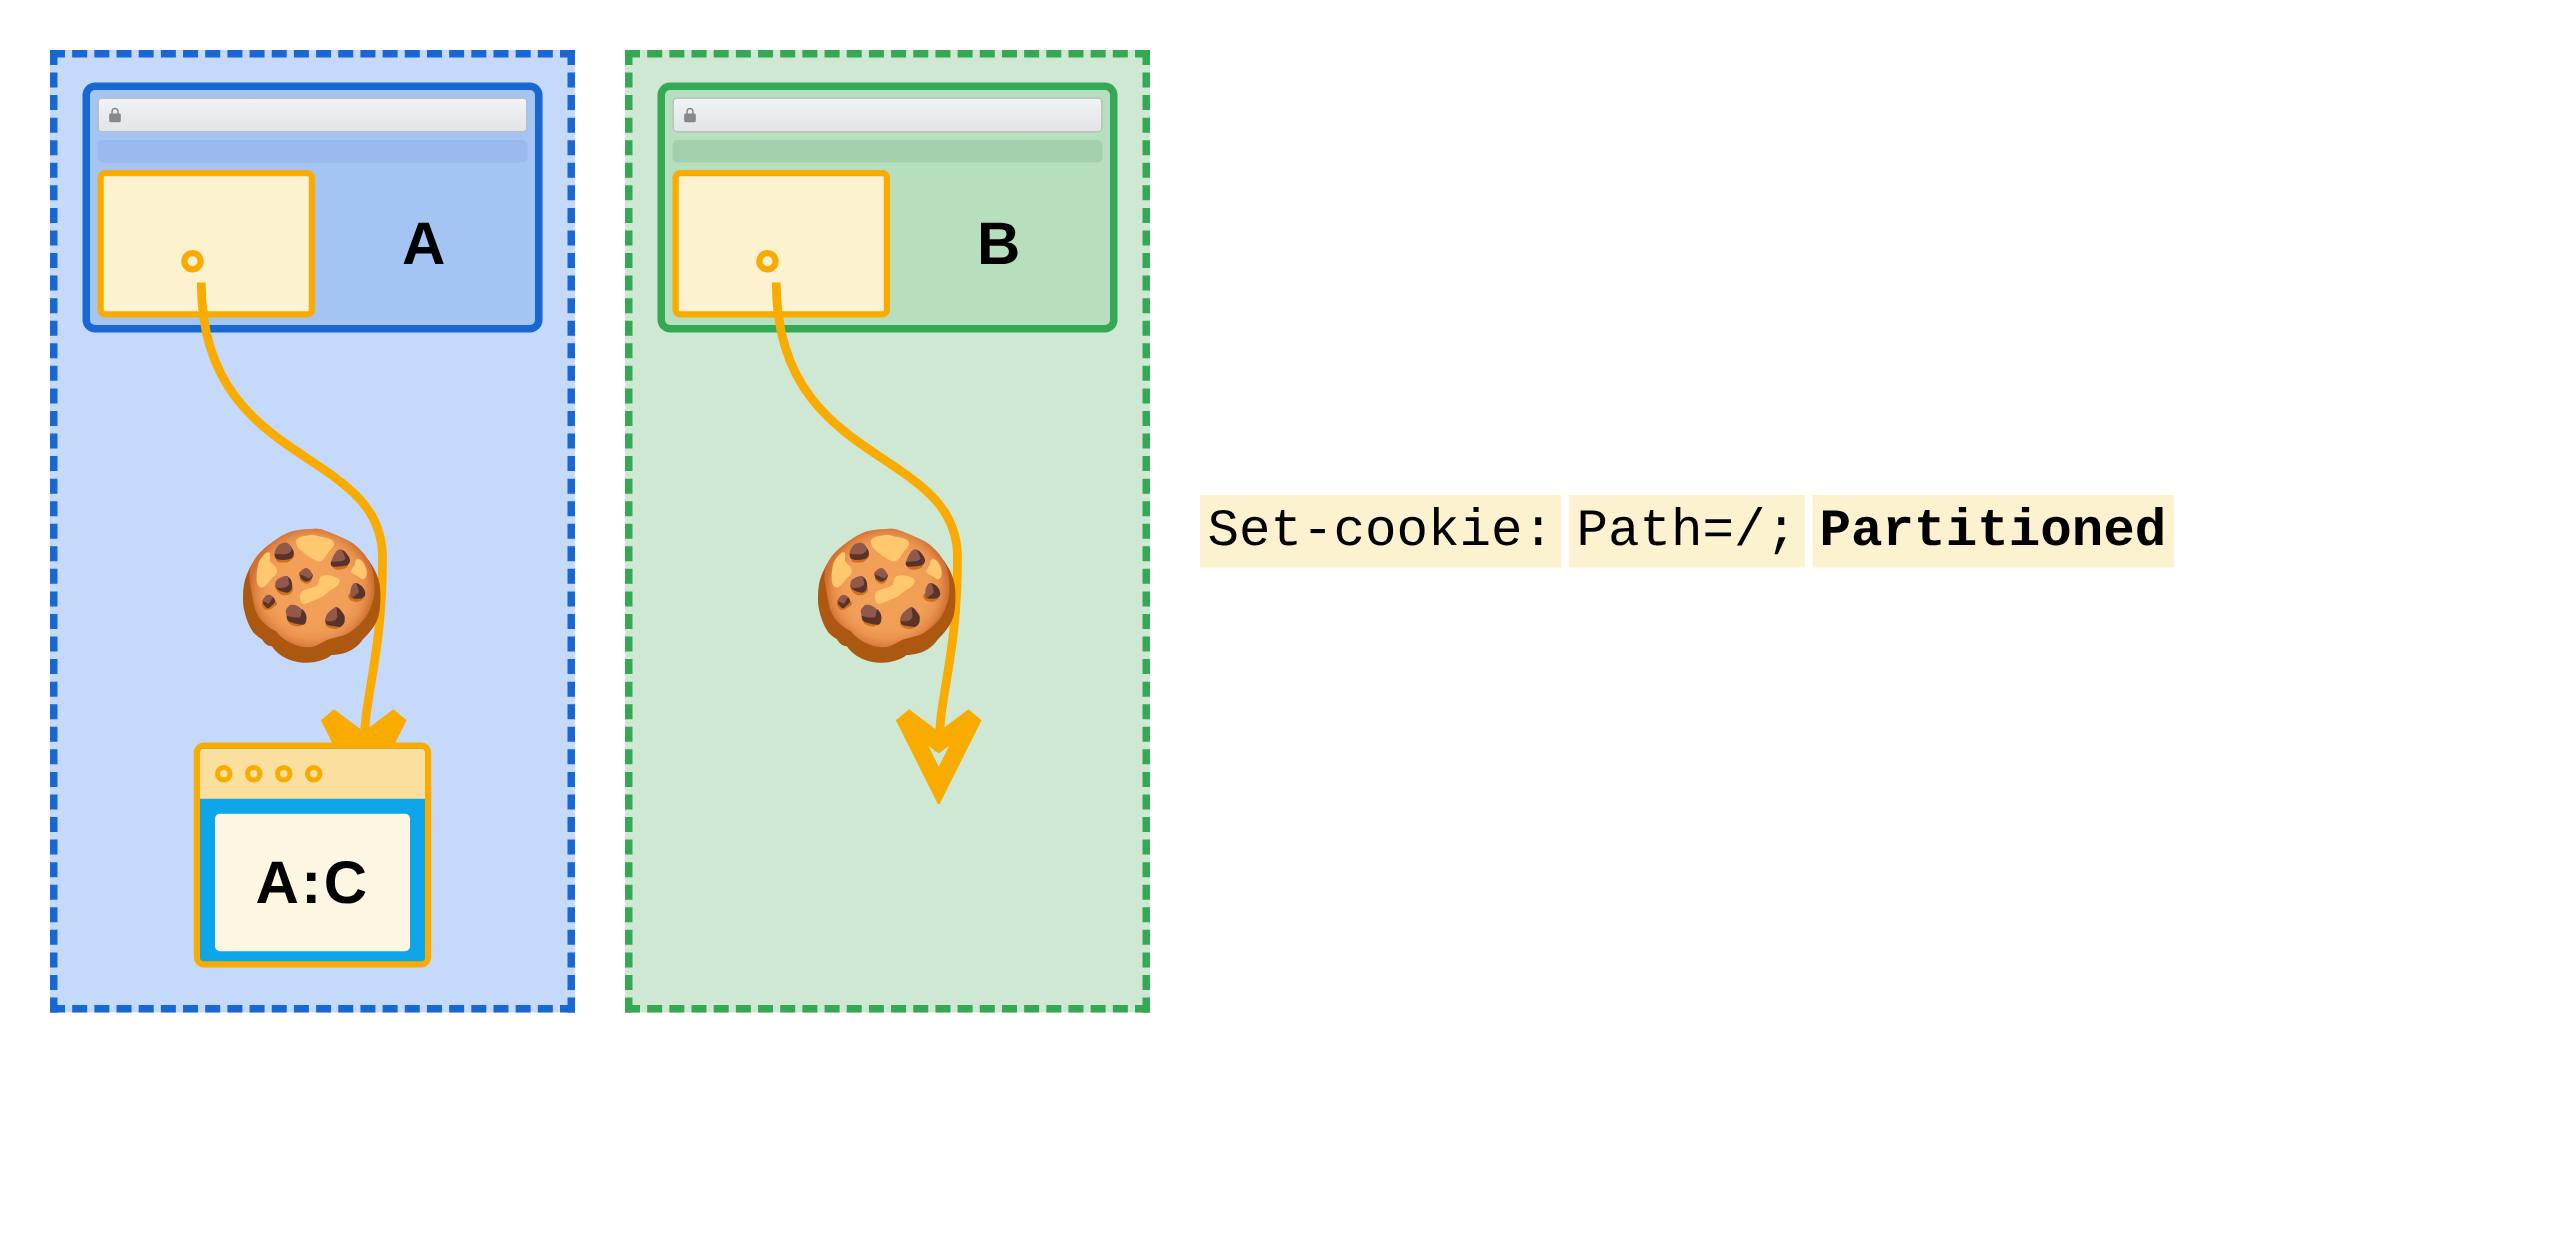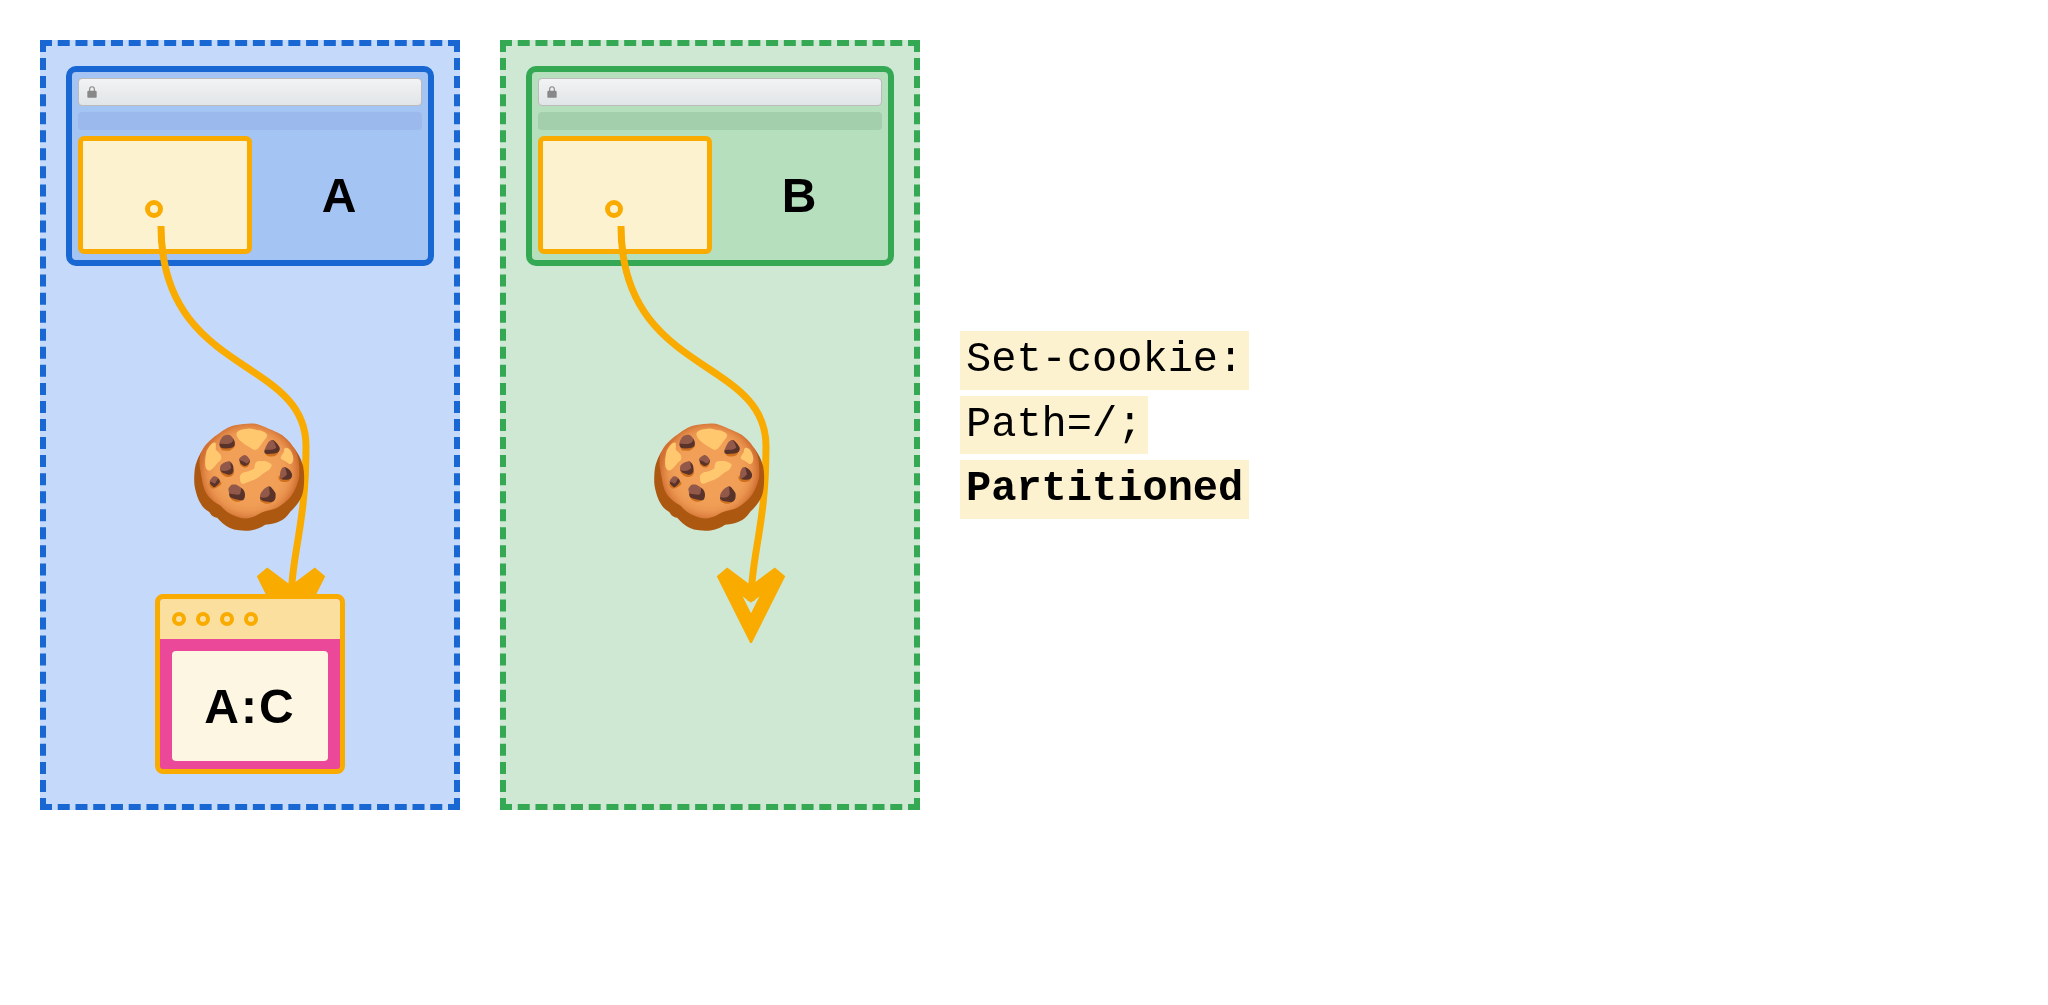--- a/index.html
+++ b/index.html
@@ -72,39 +72,39 @@
     background:#fdf2d0;
   }
 
   .connector-svg { position:absolute; left:0; top:0; width:100%; height:100%; pointer-events:none; }
 
   .cookie { position:absolute; left:50%; top:380px; transform:translateX(-50%); font-size:100px; line-height:1; }
 
   .jar {
     position:absolute; bottom:30px; left:50%; transform:translateX(-50%);
     width:190px; height:180px;
-    background:#ec4899;
+    background:#0ea5e9;
     border:5px solid #f9ab00;
     border-radius:8px;
     overflow:hidden;
   }
   .jar .jar-header {
     height:40px; background:#fadf9e; display:flex; align-items:center; gap:10px; padding:0 12px;
   }
   .jar .jar-header span {
     width:14px; height:14px; border:4px solid #f9ab00; border-radius:50%;
   }
   .jar .jar-body {
     margin:12px; height:110px; background:#fdf6e3; border-radius:4px;
     display:flex; align-items:center; justify-content:center;
     font-size:48px; font-weight:700; letter-spacing:2px;
   }
 
   .code-block {
-    display:flex; flex-direction:column; gap:6px;
+    display:flex; flex-direction:row; gap:6px;
     font-family: "SFMono-Regular", Consolas, "Liberation Mono", Menlo, monospace;
     font-size:42px; line-height:1.3;
   }
   .code-block span {
     background:#fdf2d0;
     padding:2px 6px;
     width:fit-content;
   }
   .code-block span.bold { font-weight:700;text-align:right; }
 </style>

